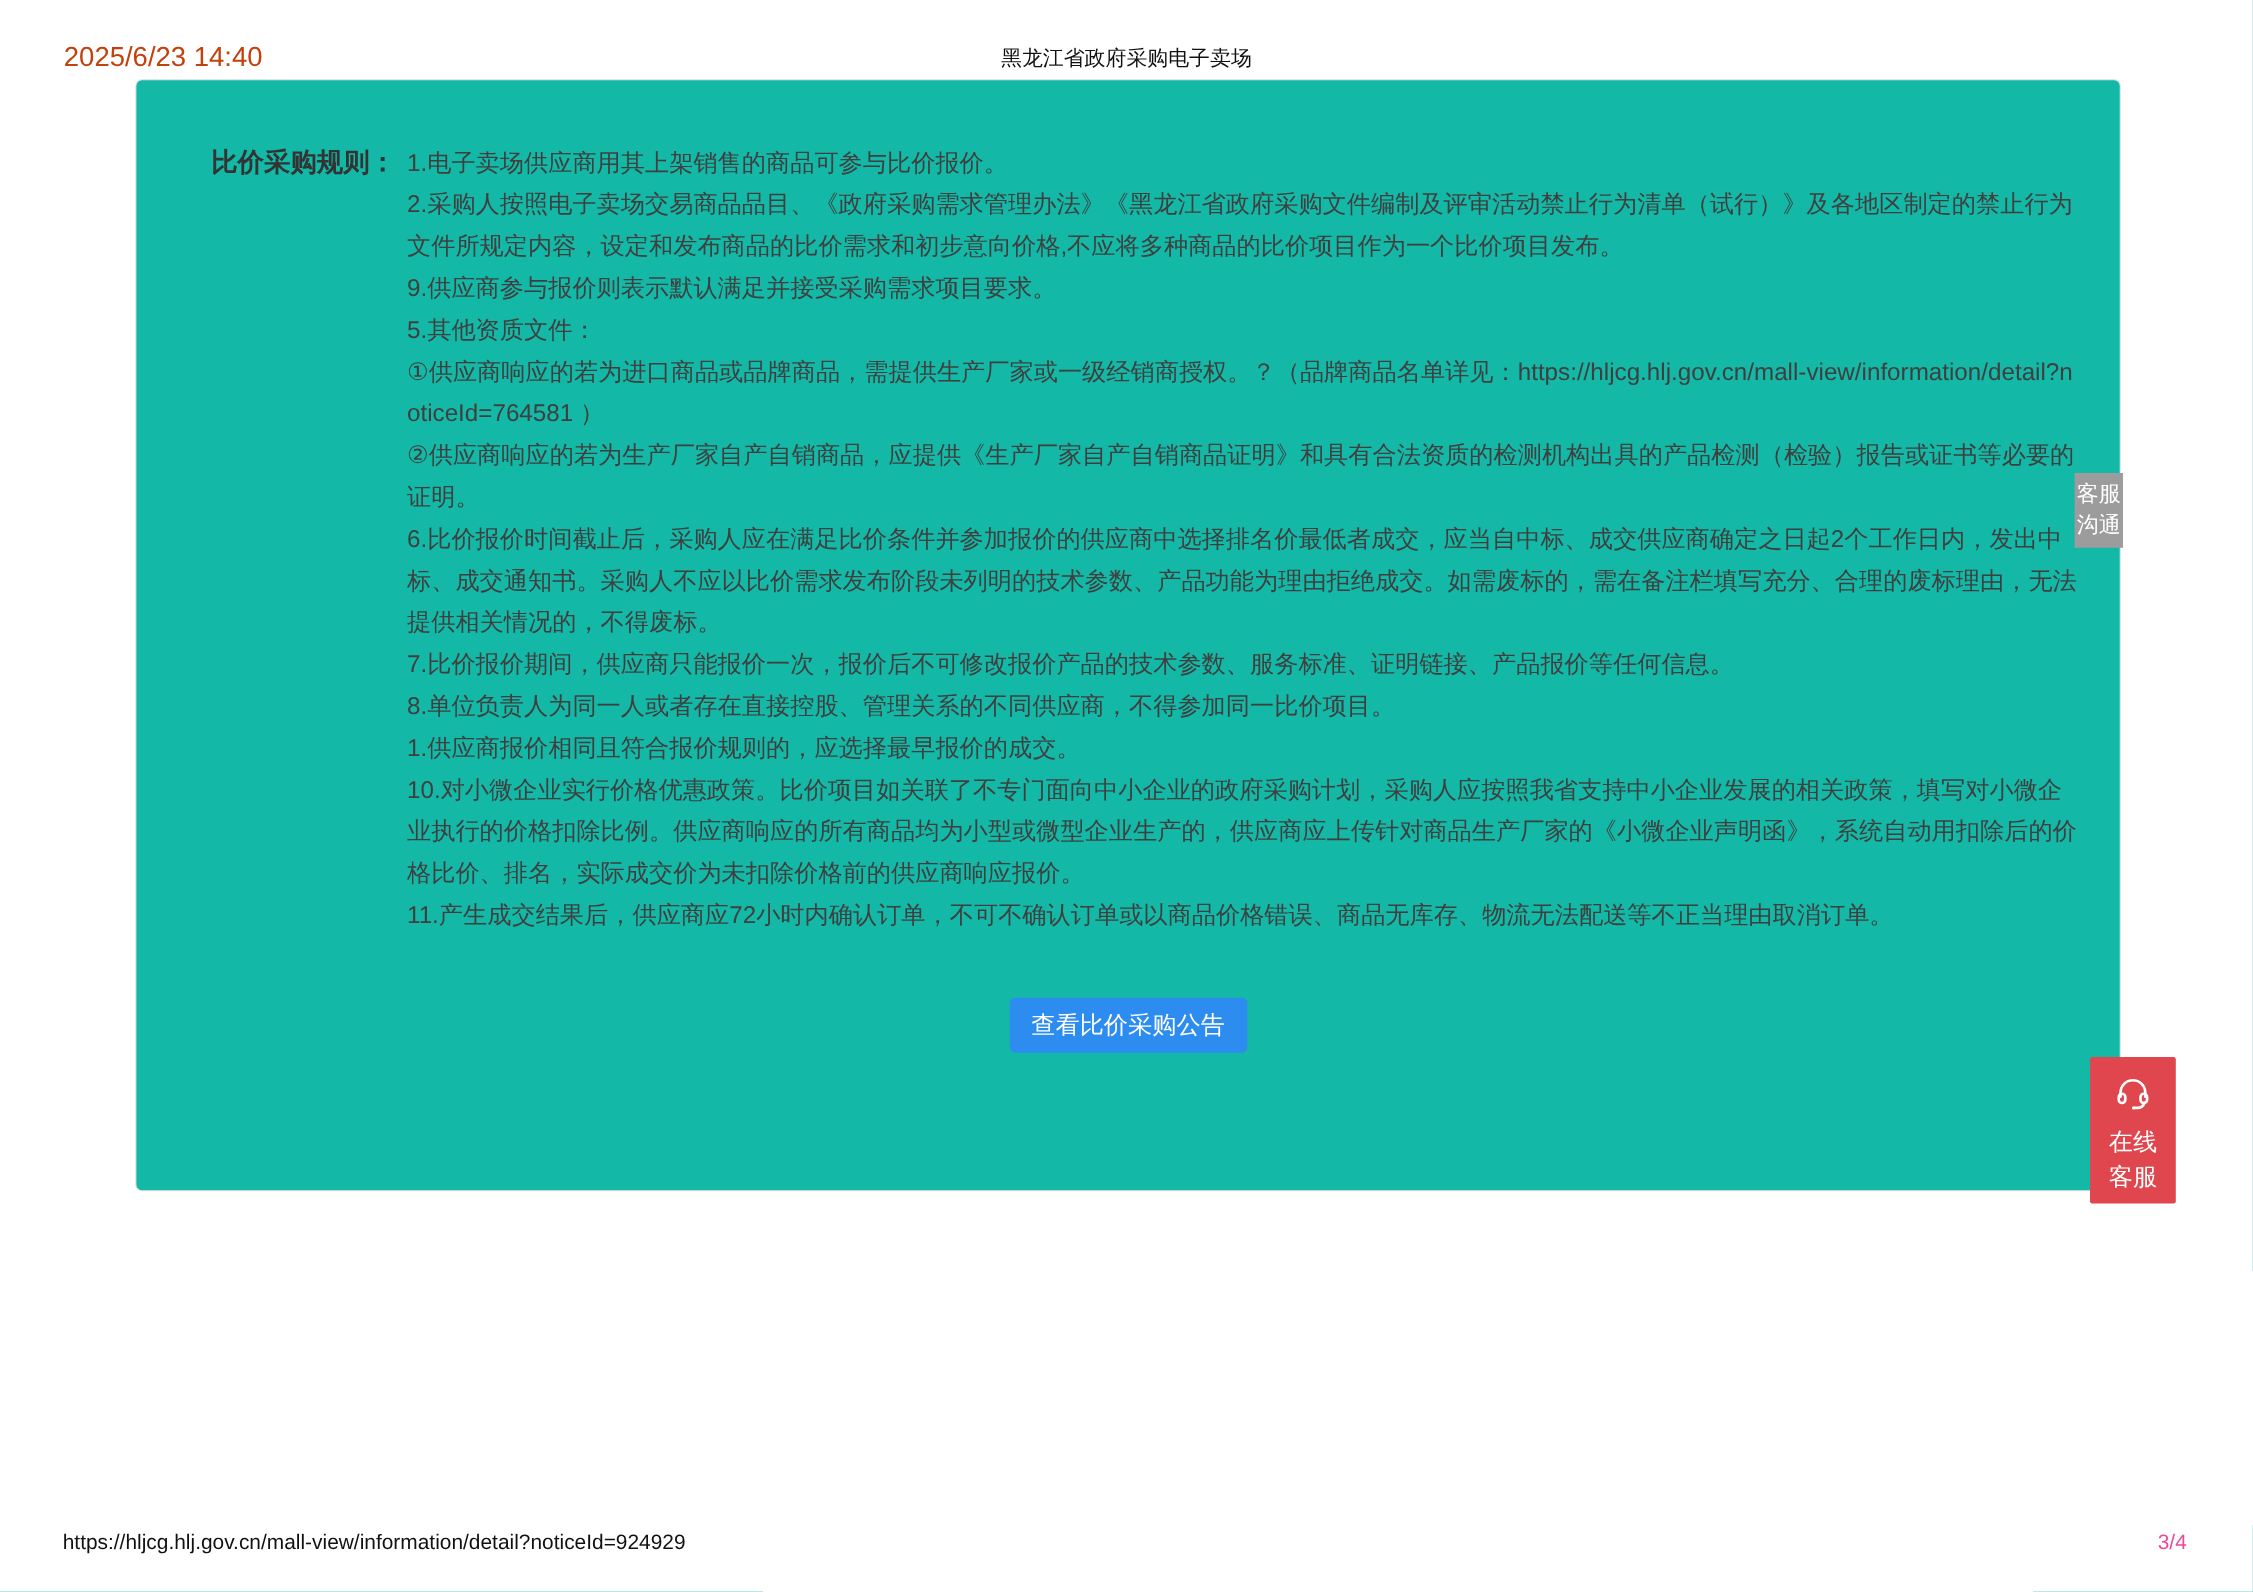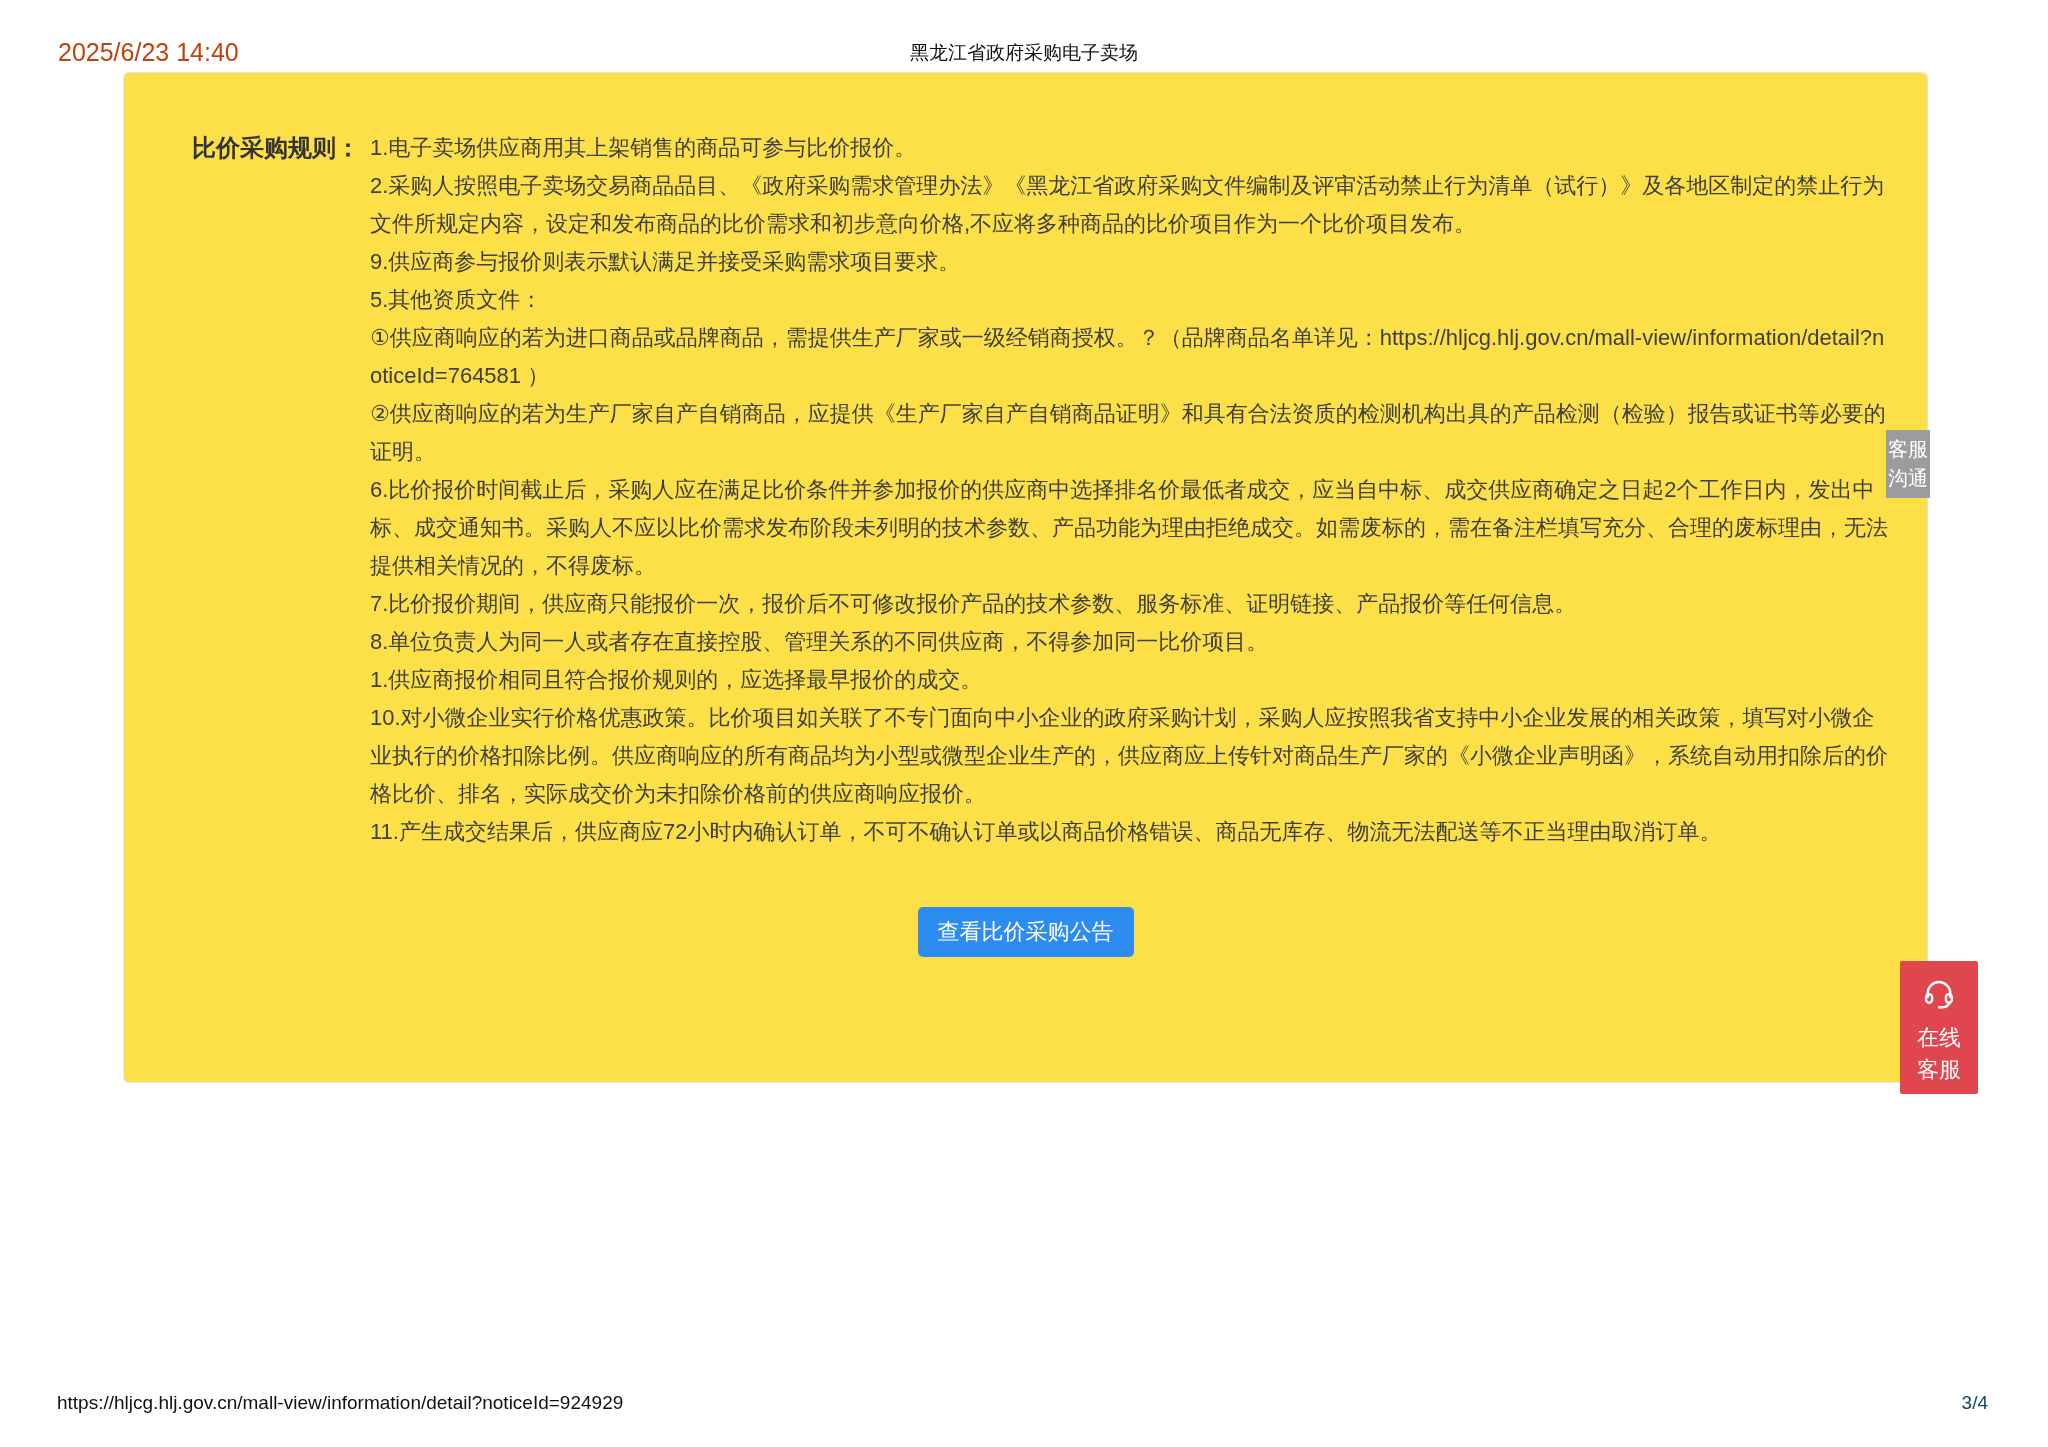--- a/index.html
+++ b/index.html
@@ -8,21 +8,21 @@
     font-family:"Liberation Sans","DejaVu Sans",sans-serif;
     -webkit-font-smoothing:antialiased;overflow:hidden;
   }
   
   .print-time{position:absolute;left:58px;top:38px;font-size:25px;color:#c2410c;}
   .print-title{position:absolute;left:0;top:40px;width:100%;text-align:center;font-size:19px;color:#111;}
   
   .content-box{
     position:absolute;left:123px;top:72px;width:1805px;height:1011px;
     box-sizing:border-box;border:1px solid var(--border-gray,#e4e4e4);
-    border-radius:6px;background:#fde047;
+    border-radius:6px;background:#14b8a6;
   }
   .rules-row{display:flex;align-items:flex-start;padding:56px 35px 0 68px;}
   .rules-label{
     flex:0 0 178px;font-size:24px;font-weight:bold;color:#333;
     line-height:38px;white-space:nowrap;
   }
   .rules-text{flex:1;font-size:22px;line-height:38px;color:#3f3f3f;word-break:break-all;}
   .rule{margin:0;}
   .button-row{text-align:center;margin-top:56px;}
   .announce-btn{
@@ -41,21 +41,21 @@
   .online-service{
     position:absolute;left:1900px;top:919px;width:78px;height:133px;
     background:var(--accent-red,#e0464d);color:#fff;box-sizing:border-box;
     display:flex;flex-direction:column;align-items:center;padding-top:15px;
     cursor:pointer;z-index:5;border-radius:2px;margin-top:42px;
   }
   .online-service .label{width:48px;text-align:center;font-size:22px;line-height:32px;margin-top:10px;}
   .headset{width:36px;height:36px;}
   
   .footer-url{position:absolute;left:57px;top:1392px;font-size:19px;color:#111;}
-  .footer-page{position:absolute;right:60px;top:1392px;font-size:19px;color:#0c4a6e;}
+  .footer-page{position:absolute;right:60px;top:1392px;font-size:19px;color:#ec4899;}
 </style>
 </head>
 <body>
 
 <div class="print-time">2025/6/23 14:40</div>
 <div class="print-title">黑龙江省政府采购电子卖场</div>
 
 <div class="content-box">
   <div class="rules-row">
     <div class="rules-label">比价采购规则：</div>

